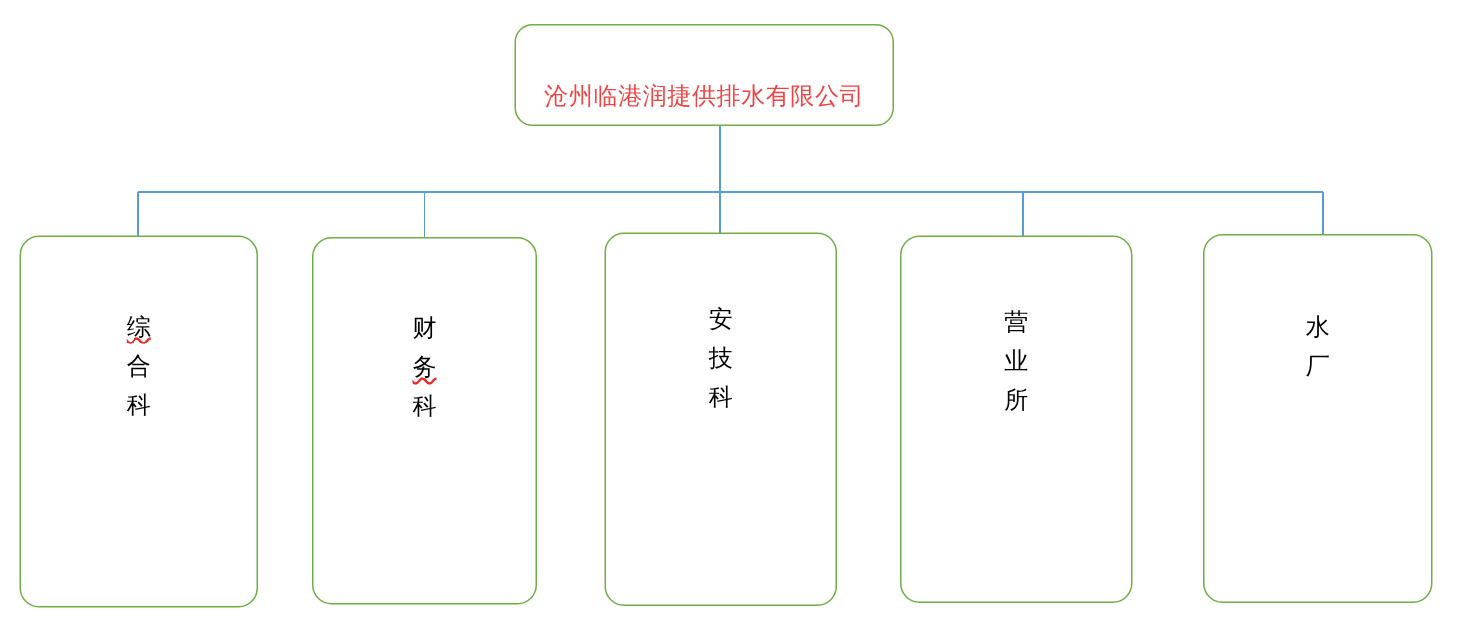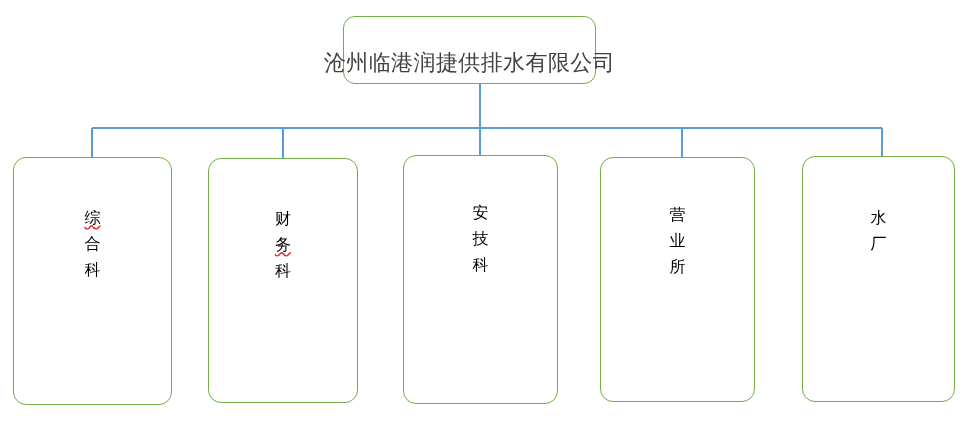--- a/index.html
+++ b/index.html
@@ -37,22 +37,22 @@
     justify-content: center;
   }
   .node.root {
     left: 343px;
     top: 16px;
     width: 253px;
     height: 68px;
     border-radius: 12px;
   }
   .node-label-h {
-    font-size: 22px;
-    color: #404040;
+    font-size: 16px;
+    color: #ef4444;
     letter-spacing: 0.4px;
     line-height: 1.1;
     white-space: nowrap;
     margin-top: 27px;
   }
   .node.dept {
     top: 155px;
     height: 250px;
     align-items: flex-start;
     justify-content: center;

